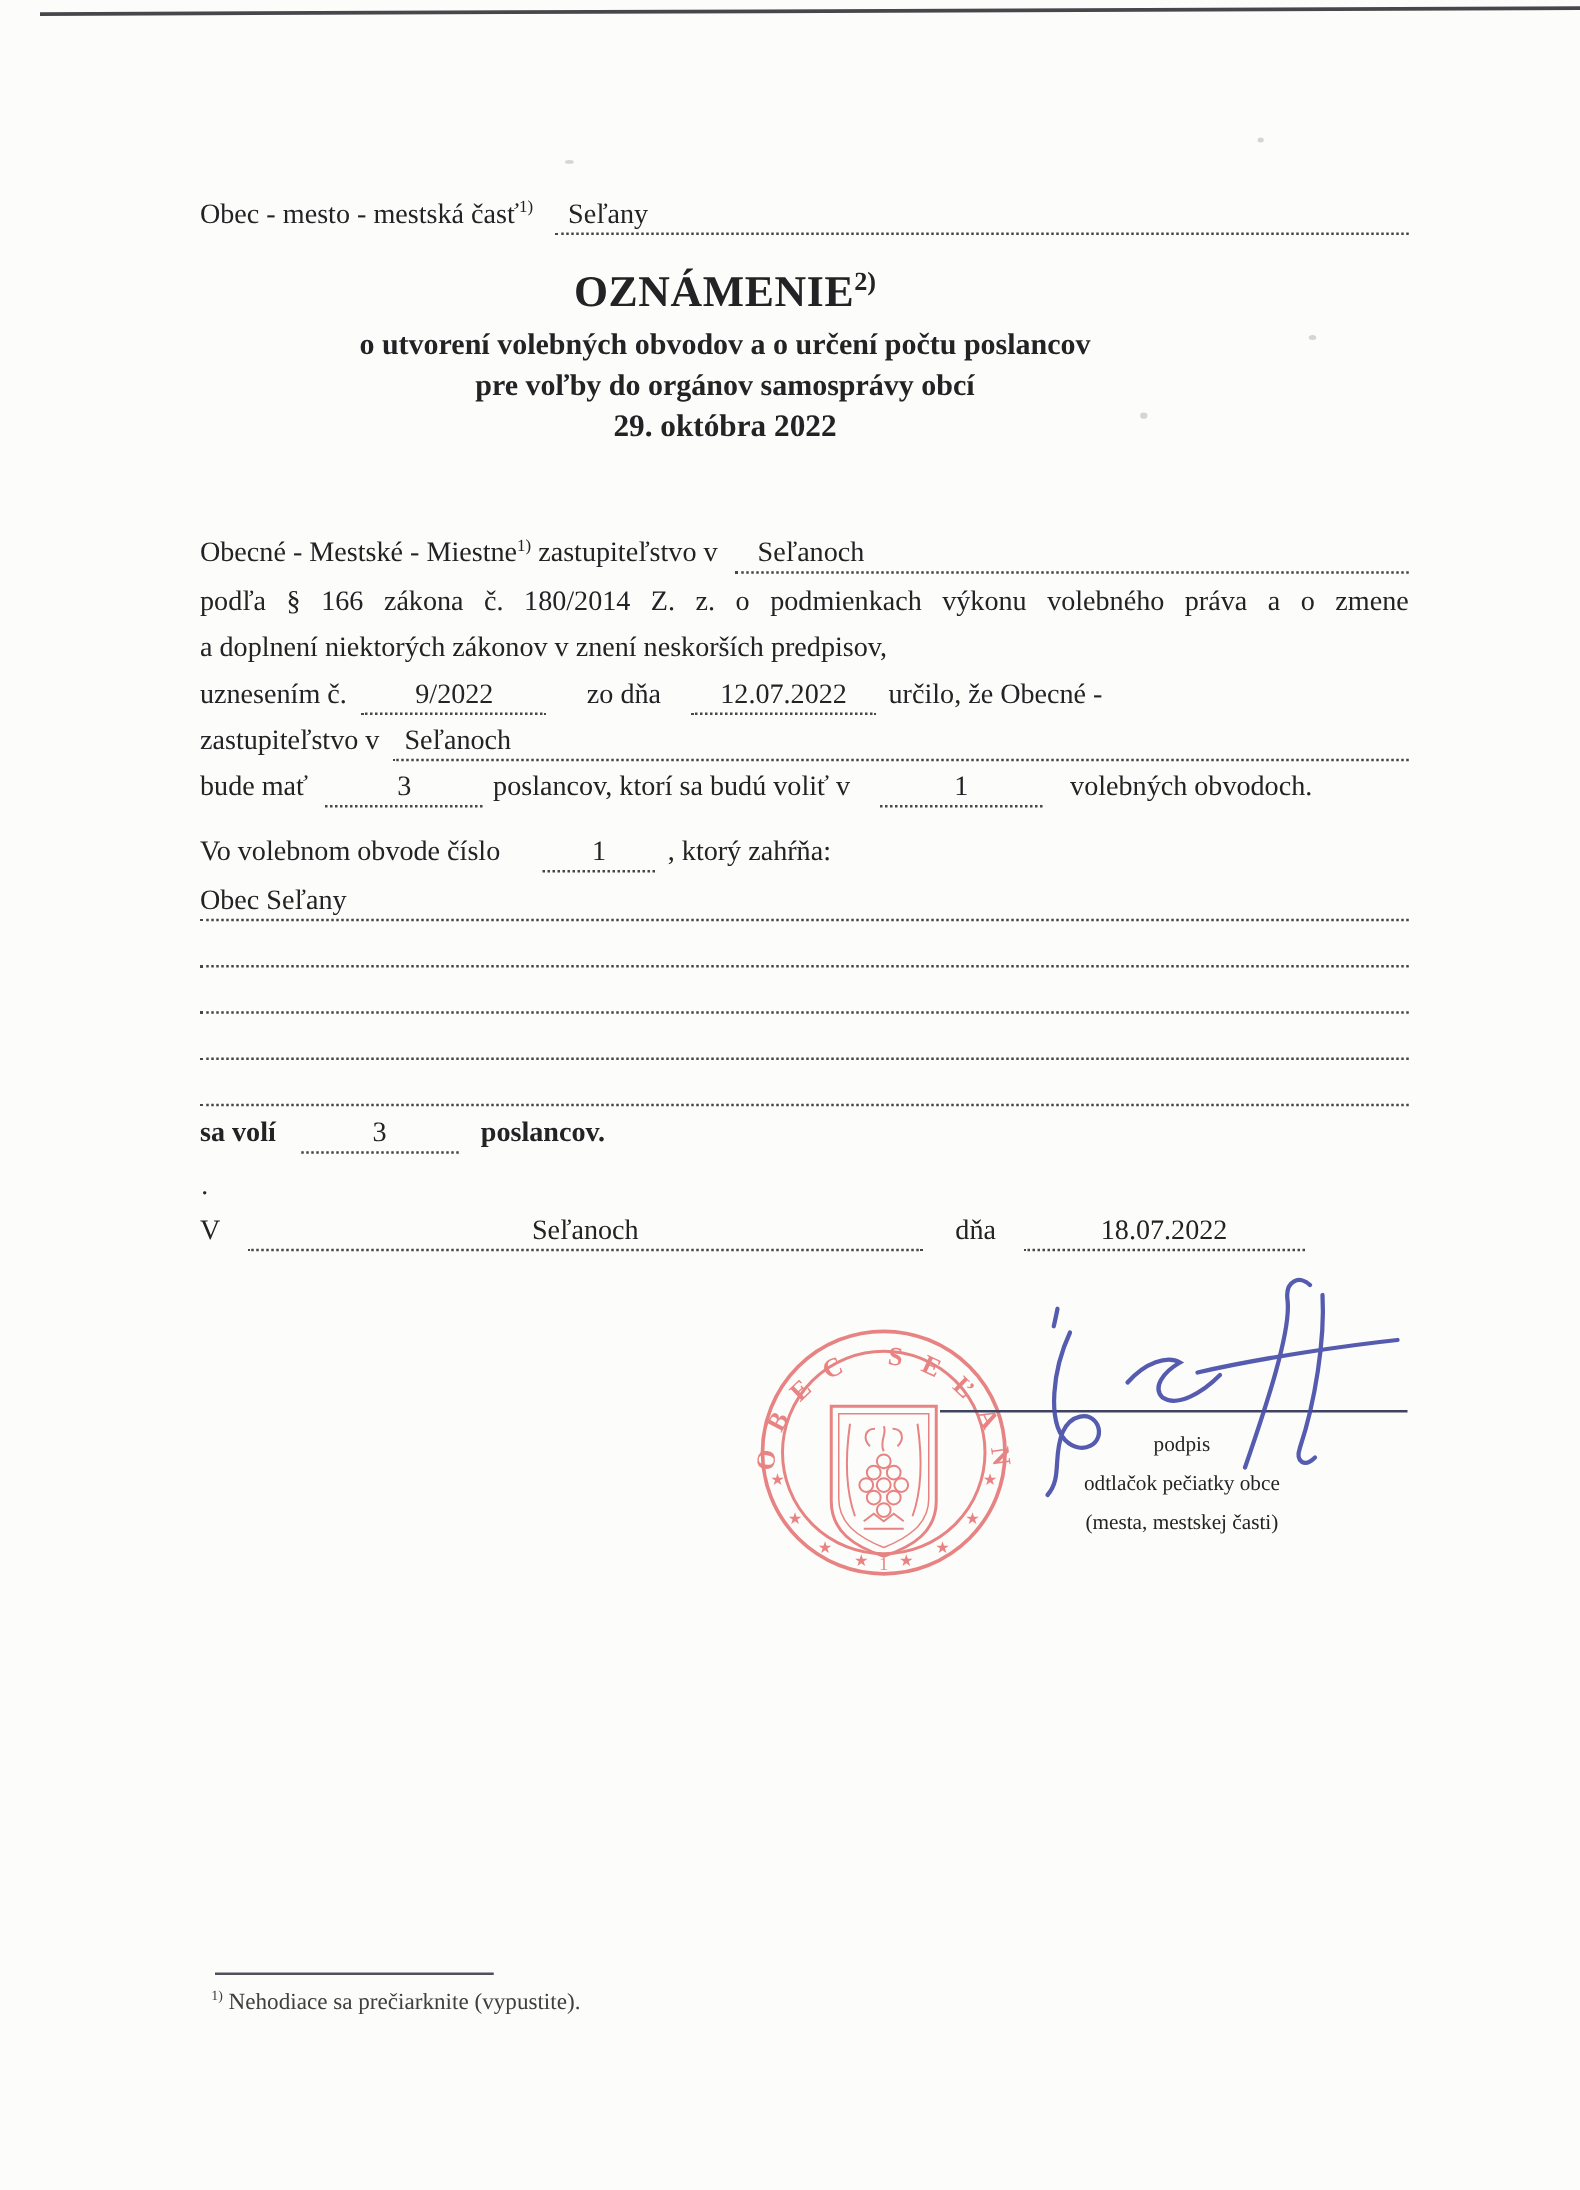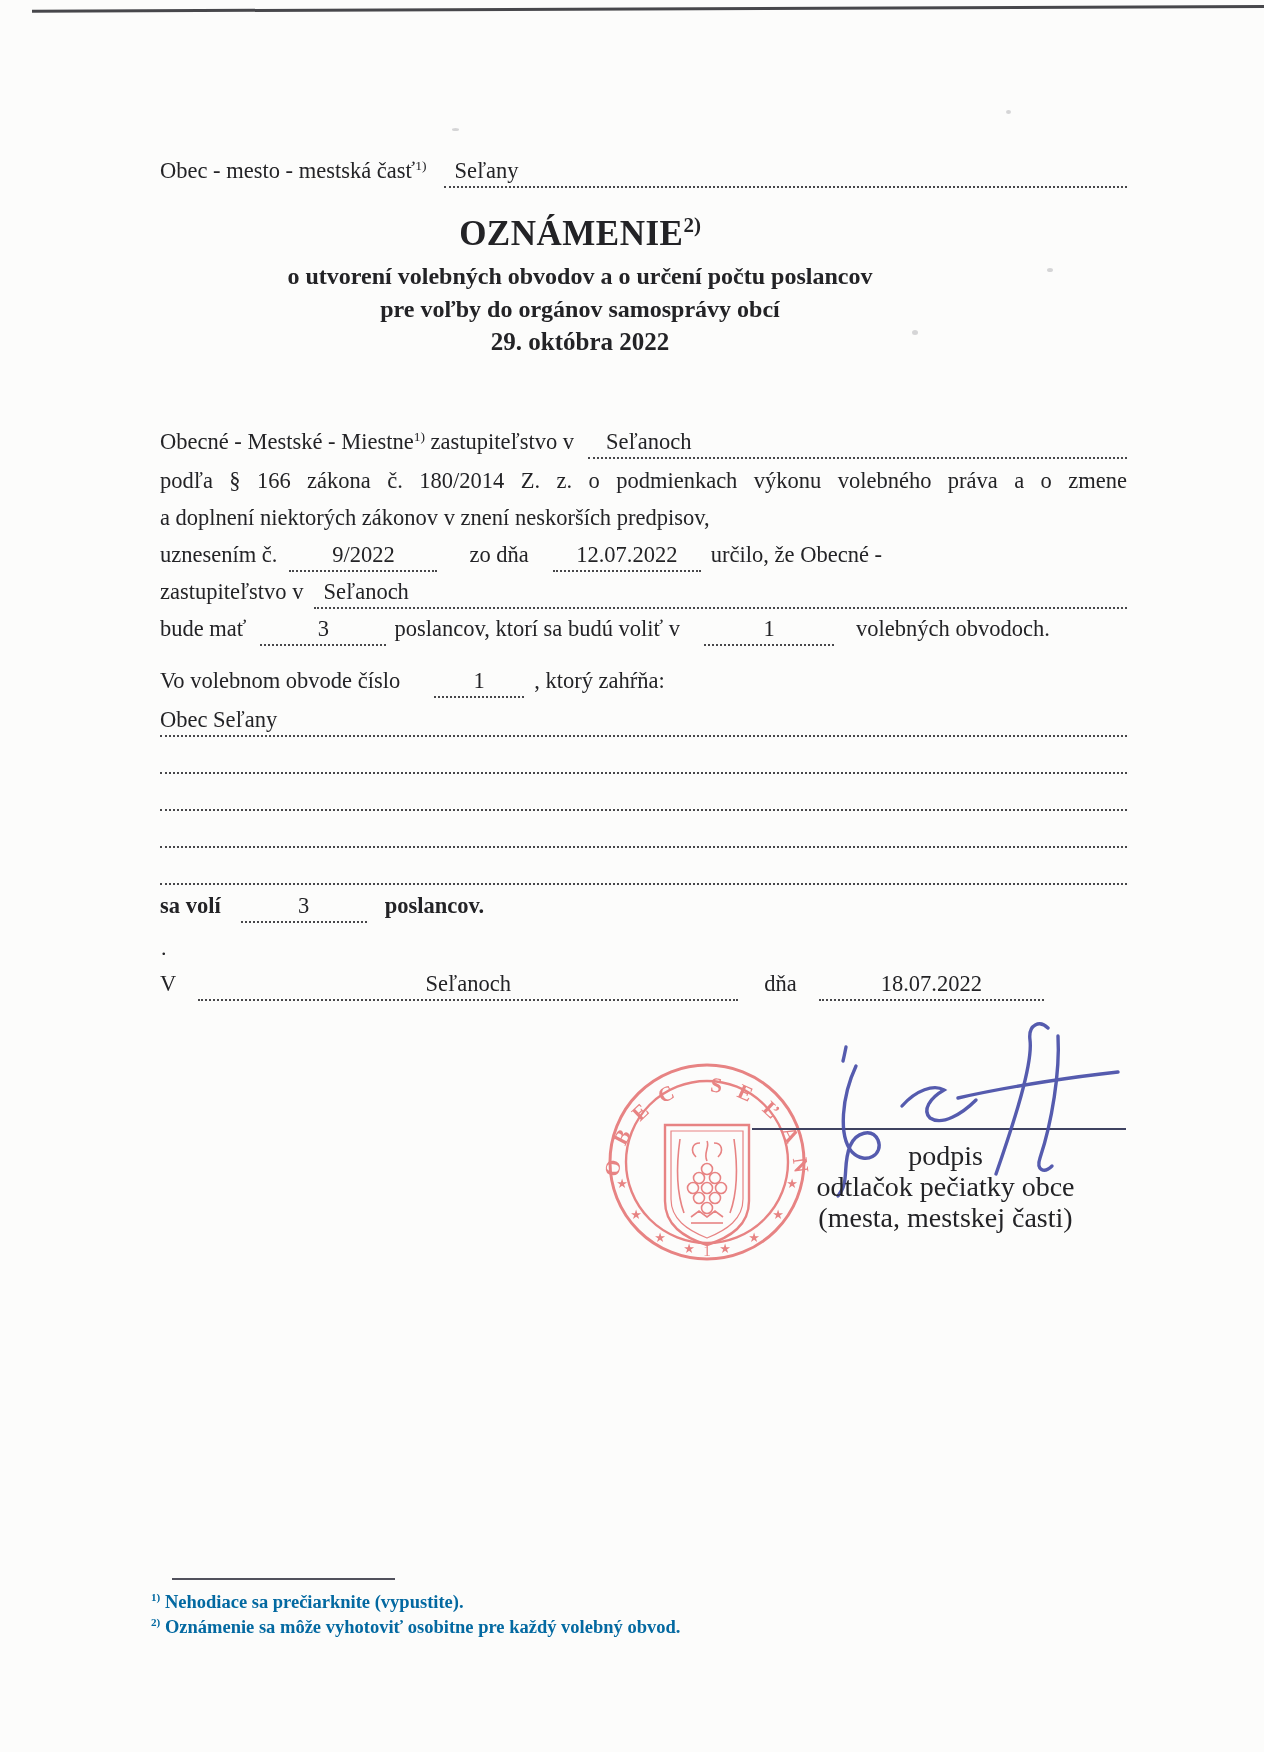--- a/index.html
+++ b/index.html
@@ -29,25 +29,25 @@
   .subtitle { font-size:24px; font-weight:bold; line-height:33px; }
   .docdate { font-size:25px; font-weight:bold; }
   .jline {
     position:absolute; left:160px; width:967px; font-size:22.5px; line-height:30px;
     text-align:justify; text-align-last:justify;
   }
   .pline { position:absolute; left:160px; width:967px; font-size:22.5px; line-height:30px; }
   .eline { position:absolute; left:160px; width:967px; height:0; border-bottom:2px dotted #47474a; }
   .caption-block {
     position:absolute; left:758px; top:1140px; width:375px;
-    text-align:center; font-size:28px; line-height:31px;
+    text-align:center; font-size:17px; line-height:31px;
   }
   .sig-line { position:absolute; left:752px; top:1128px; width:374px; height:2px; background:#3f4260; }
   .fnsep { position:absolute; left:172px; top:1578px; width:223px; height:2px; background:#51515c; }
-  .fnote { position:absolute; left:151px; font-size:18.5px; line-height:25px; color:#0369a1;font-weight:bold; }
+  .fnote { position:absolute; left:169px; font-size:18.5px; line-height:25px; color:#404040; }
   .speck { position:absolute; background:#9a9aa0; opacity:0.4; border-radius:50%; }
   .stray-dot { position:absolute; left:161px; top:935px; font-size:22px; }
   svg text { font-family:"Liberation Serif", serif; }
 </style>
 </head>
 <body>
 
 <div class="page">
 
   <div class="scan-edge"></div>
@@ -183,22 +183,19 @@
   <div class="caption-block">
     <div>podpis</div>
     <div>odtlačok pečiatky obce</div>
     <div>(mesta, mestskej časti)</div>
   </div>
 
   <div class="fnsep"></div>
   <div class="fnote" style="top:1590px">
     <sup>1)</sup> <span>Nehodiace sa prečiarknite (vypustite).</span>
   </div>
-  <div class="fnote" style="top:1615px">
-    <sup>2)</sup> <span>Oznámenie sa môže vyhotoviť osobitne pre každý volebný obvod.</span>
-  </div>
 
   <div class="speck" style="left:452px; top:128px; width:7px; height:3px;"></div>
   <div class="speck" style="left:1006px; top:110px; width:5px; height:4px;"></div>
   <div class="speck" style="left:1047px; top:268px; width:6px; height:4px;"></div>
   <div class="speck" style="left:912px; top:330px; width:6px; height:5px;"></div>
 
 </div>
 
 </body></html>

